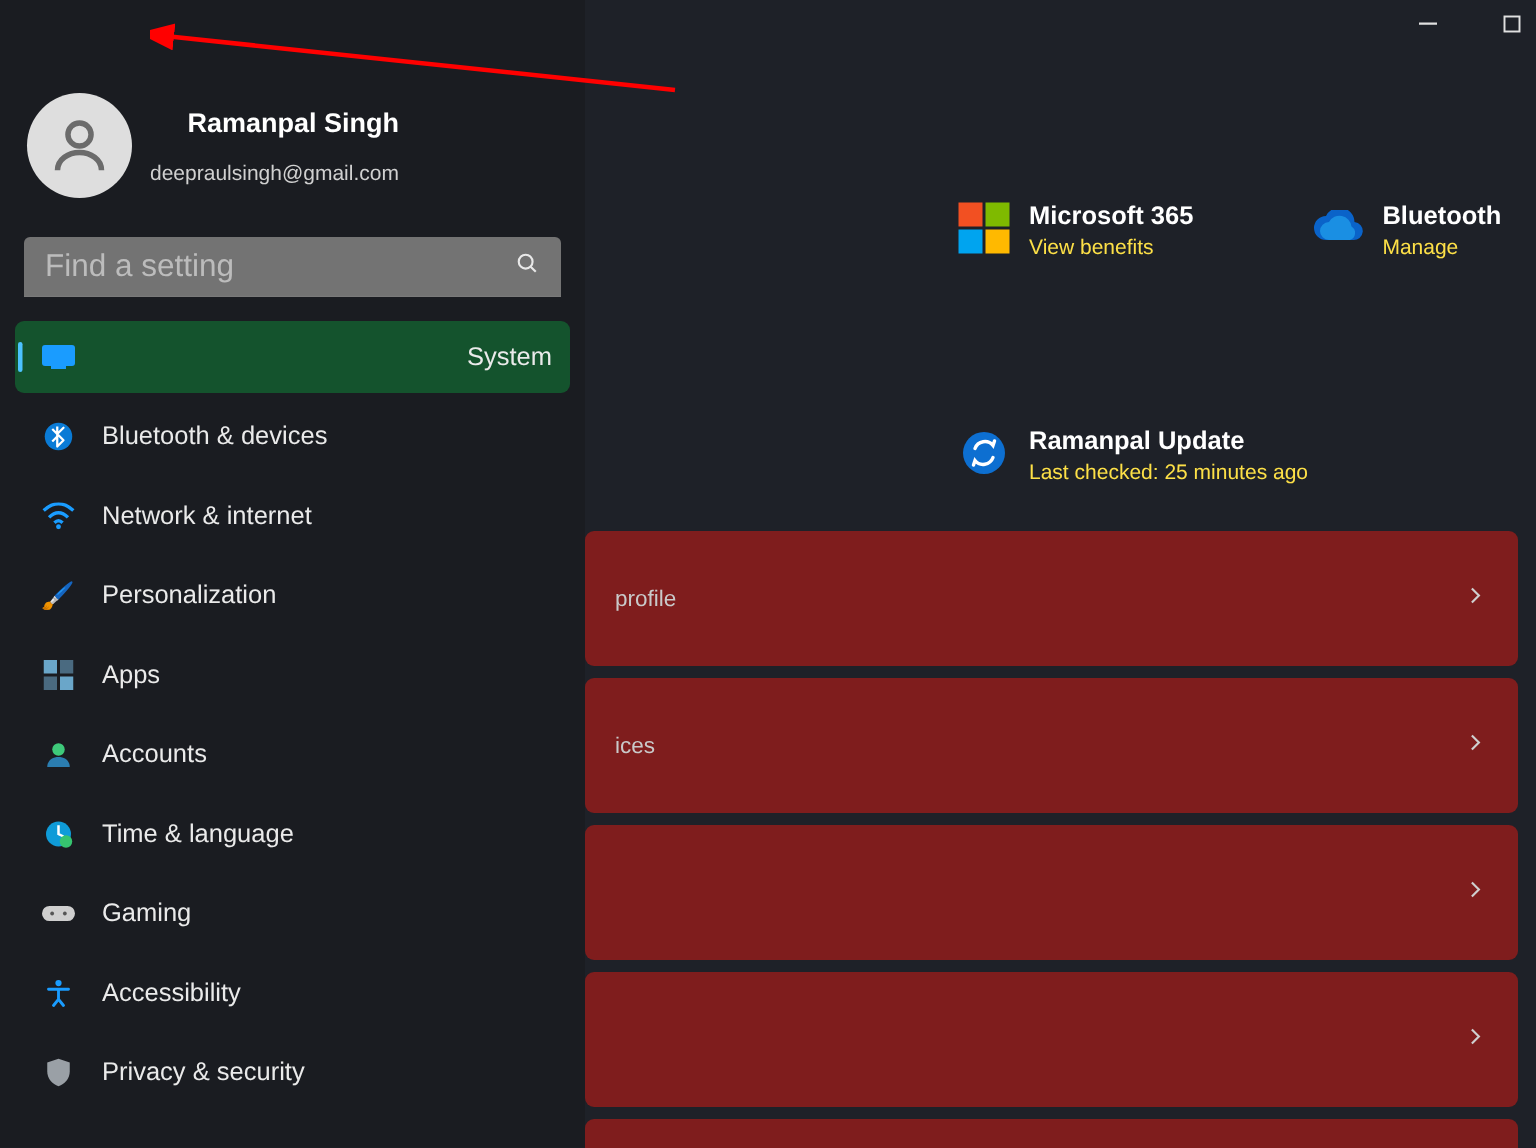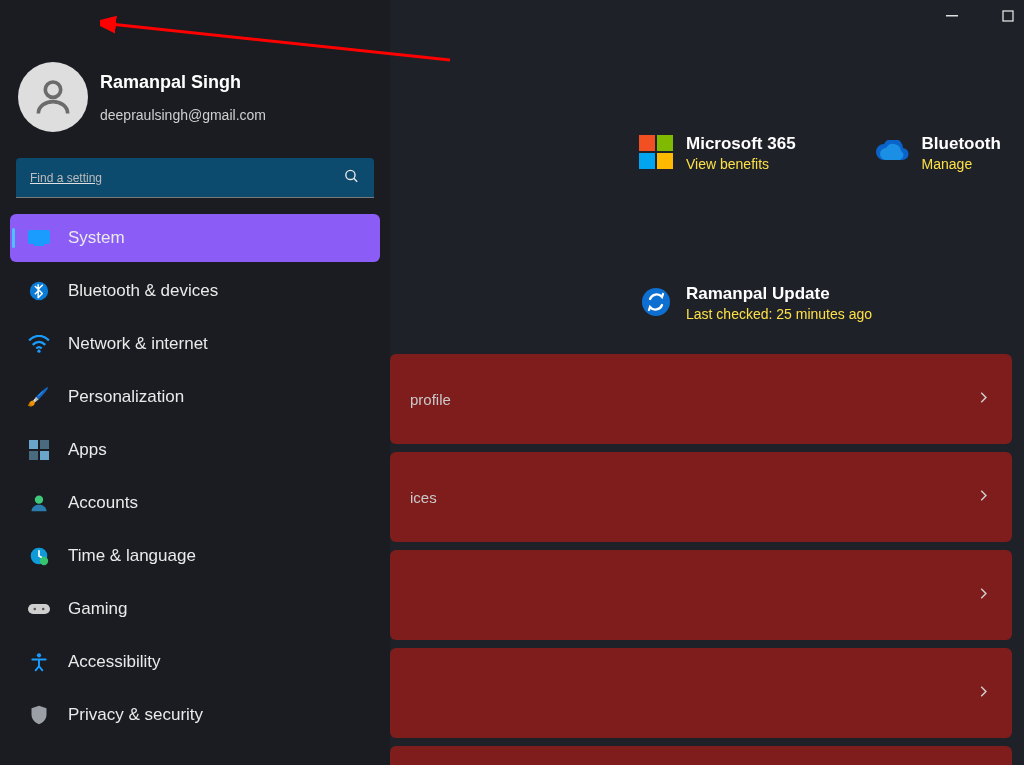--- a/index.html
+++ b/index.html
@@ -11,31 +11,31 @@
   .ham-btn { width: 44px; height: 44px; margin-left: 6px; display: flex; align-items: center; justify-content: center; background: #2a2c32; border-radius: 6px; cursor: pointer; }
   .title-text { margin-left: 18px; font-size: 17px; color: #eaeaea; font-weight: 400; }
   .win-ctrls { position: absolute; right: 6px; top: 6px; display: flex; gap: 36px; }
   .win-ctrl { width: 20px; height: 20px; display: flex; align-items: center; justify-content: center; cursor: pointer; color: #e0e0e0; }
 
   
   .sidebar { position: absolute; left: 0; top: 0; bottom: 0; width: 390px; background: #1a1c21; z-index: 5; padding-top: 48px; }
   .profile { display: flex; align-items: center; gap: 12px; padding: 14px 18px 14px 18px; }
   .avatar { width: 70px; height: 70px; border-radius: 50%; background: #dedede; display: flex; align-items: center; justify-content: center; }
   .avatar svg { width: 44px; height: 44px; fill: #6b6b6b; }
-  .profile-txt .name { font-size: 18px; font-weight: 600; color: #fff; }
+  .profile-txt .name { font-size: 18px; font-weight: 600; color: #fff; text-align: right; }
   .profile-txt .email { font-size: 14px; color: #d0d0d0; margin-top: 14px; }
 
   .search { margin: 12px 16px 12px 16px; position: relative; }
-  .search input { width: 100%; height: 40px; background: #0c4a6e; border: none; border-bottom: 1px solid #7a7a7a; color: #e0e0e0; font-size: 12px; padding: 0 46px 0 14px; border-radius: 4px 4px 0 0; outline: none; text-decoration: underline; }
+  .search input { width: 100%; height: 40px; background: #737373; border: none; border-bottom: 1px solid #7a7a7a; color: #e0e0e0; font-size: 21px; padding: 0 46px 0 14px; border-radius: 4px 4px 0 0; outline: none; }
   .search input::placeholder { color: #bcbcbc; }
   .search .sicon { position: absolute; right: 14px; top: 50%; transform: translateY(-50%); color: #e0e0e0; }
 
   .nav { padding: 4px 10px; }
   .nav-item { display: flex; align-items: center; height: 48px; padding: 0 12px 0 18px; border-radius: 6px; cursor: pointer; font-size: 17px; color: #eaeaea; gap: 18px; position: relative; margin-bottom: 5px; }
-  .nav-item.selected { background: #8b5cf6; }
+  .nav-item.selected { background: #14532d; justify-content: space-between; }
   .nav-item.selected::before { content: ""; position: absolute; left: 2px; top: 14px; bottom: 14px; width: 3px; background: #4cc2ff; border-radius: 2px; }
   .nav-icon { width: 22px; height: 22px; display: inline-flex; align-items: center; justify-content: center; font-size: 18px; }
 
   
   .main { position: absolute; left: 0; right: 0; top: 48px; bottom: 0; padding-left: 390px; padding-right: 12px; }
   .tiles { display: flex; gap: 78px; flex-wrap: wrap; padding: 86px 0 0 248px; }
   .tile { display: flex; align-items: flex-start; gap: 12px; cursor: pointer; }
   .tile-icon { width: 36px; height: 36px; display: flex; align-items: center; justify-content: center; }
   .tile-txt .t1 { font-size: 17px; font-weight: 600; color: #fff; }
   .tile-txt .t2 { font-size: 14px; color: #fde047; margin-top: 2px; }

